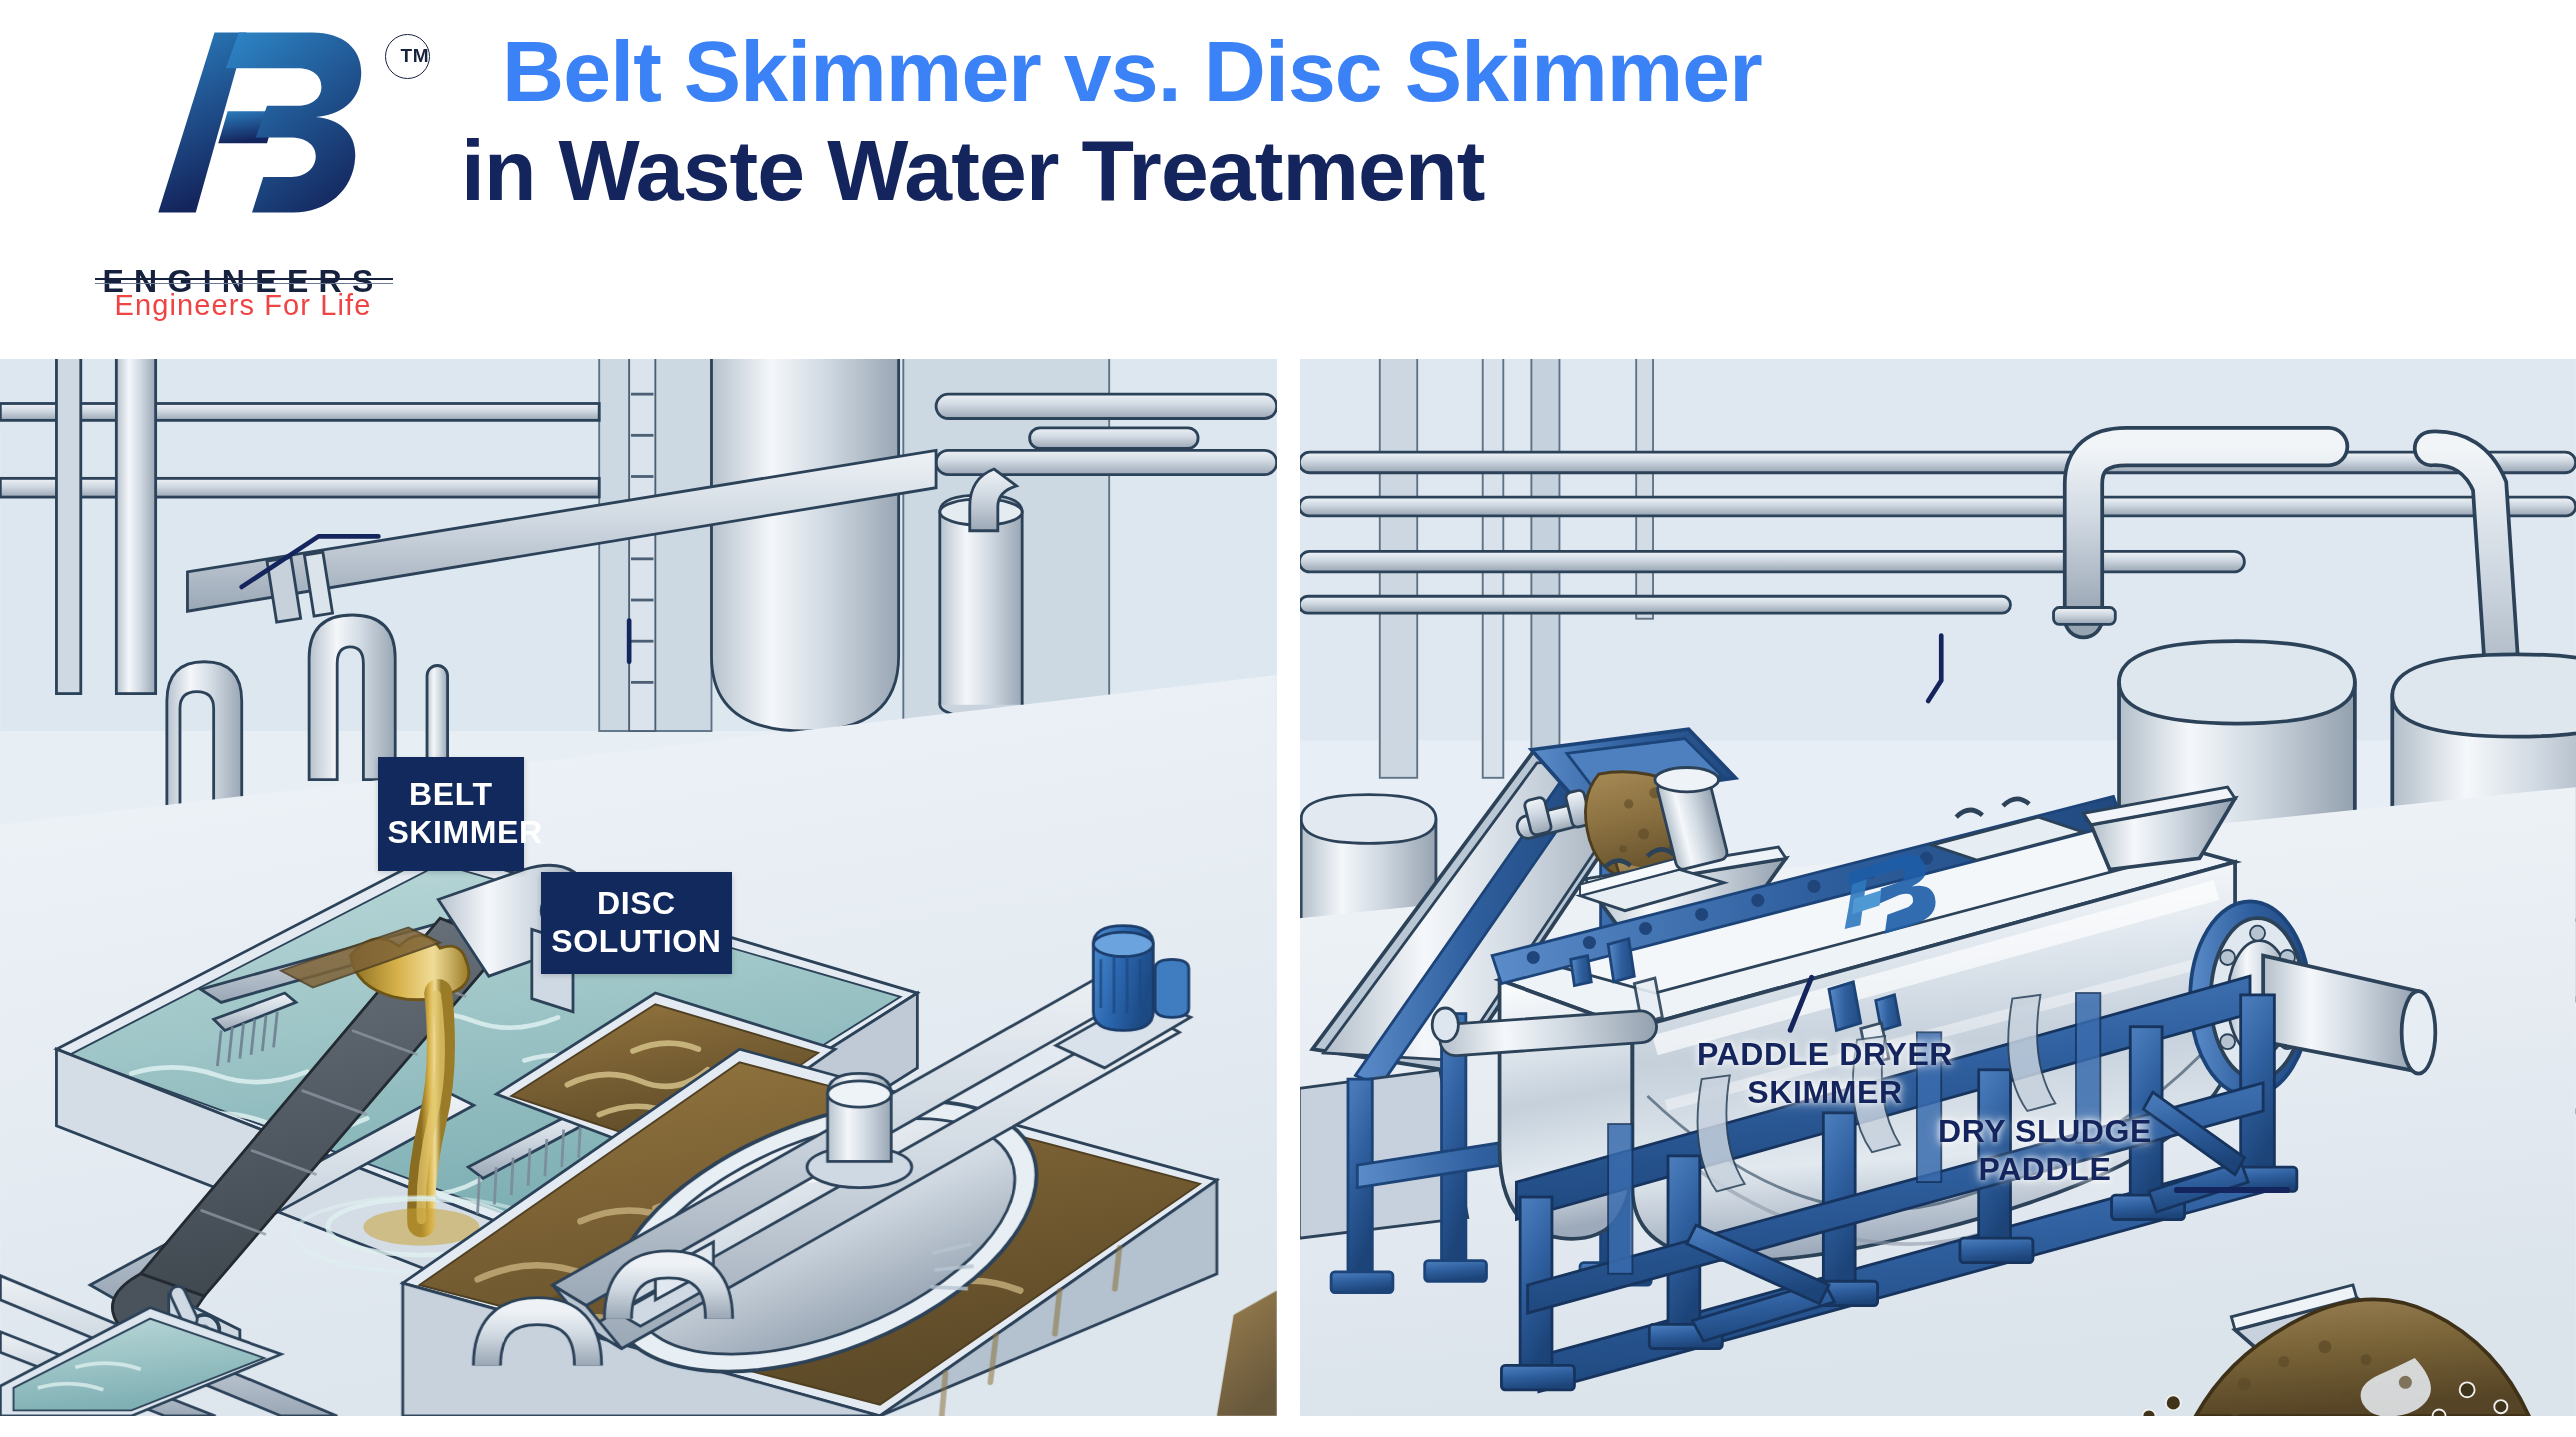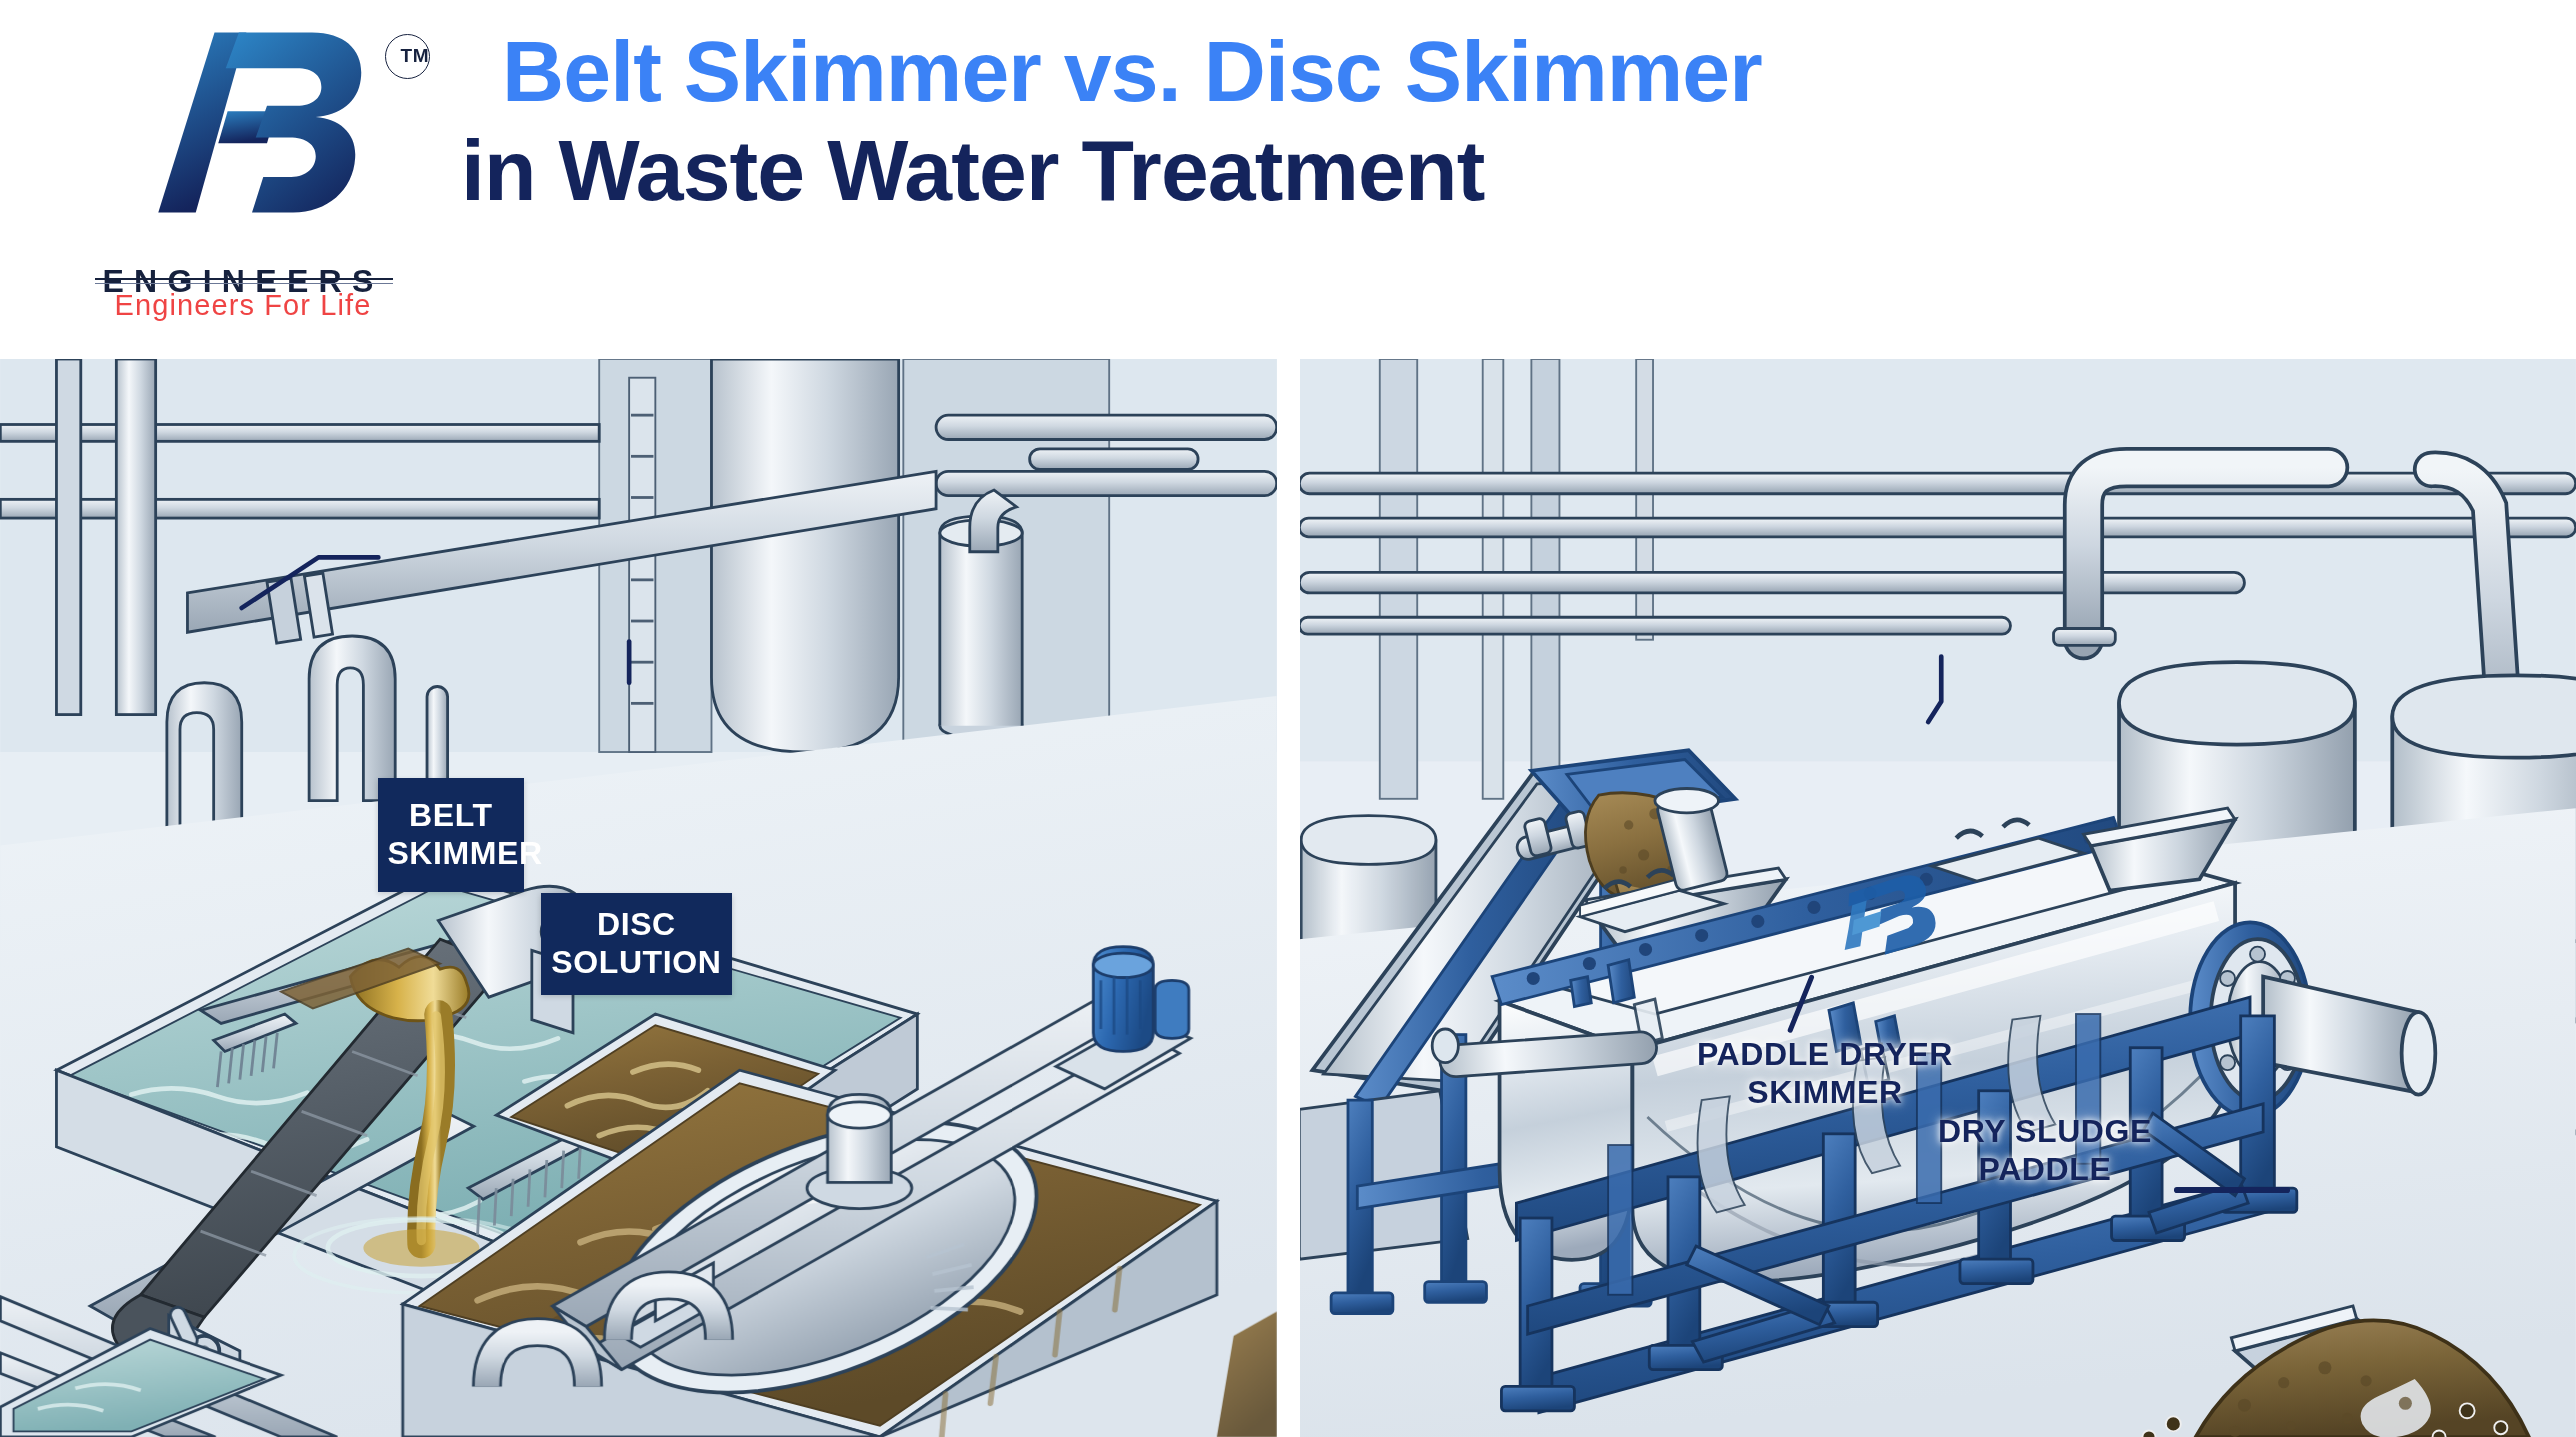--- a/index.html
+++ b/index.html
@@ -17,21 +17,21 @@
   .logo-rule{position:absolute;left:58px;top:270px;width:298px;height:2.8px;background:#16213d;}
   .logo-rule2{position:absolute;left:58px;top:275px;width:298px;height:0.9px;background:#6b7896;}
   .logo-tag{position:absolute;left:56px;top:281px;width:300px;text-align:center;font-size:29px;font-weight:400;
             letter-spacing:1.1px;color:#ef4444;}
 
   #title{position:absolute;left:461px;top:26px;width:1872px;}
   .t-line1{font-size:86px;font-weight:800;color:#3b82f6;line-height:1.06;letter-spacing:-0.9px;white-space:nowrap;margin-left:41px;}
   .t-line2{font-size:86px;font-weight:800;color:#14245c;line-height:1.06;letter-spacing:-0.9px;white-space:nowrap;margin-top:8px;}
 
   
-  .panel{position:absolute;top:359px;height:1078px;overflow:hidden;padding-left:32px;}
+  .panel{position:absolute;top:338px;height:1078px;overflow:hidden;padding-left:32px;}
   #panel-left{left:0;width:1277px;background:linear-gradient(175deg,#dfe8ef 0%,#e9eff4 28%,#eef3f7 60%,#e7edf2 100%);}
   #panel-right{left:1299px;width:1277px;background:linear-gradient(175deg,#dde6ee 0%,#e9eff5 30%,#eff4f8 65%,#e6ecf2 100%);}
   #gap{position:absolute;left:1277px;top:359px;width:22.5px;height:1078px;background:#ffffff;z-index:30;}
 
   svg.art{position:absolute;left:0;top:0;width:1277px;height:1078px;display:block;}
 
   
   .callout{position:absolute;background:#11295c;color:#ffffff;font-weight:800;text-align:center;
            letter-spacing:0.6px;line-height:1.18;z-index:25;box-shadow:0 1.9px 5.6px rgba(0,0,0,.18);}
   #cb-belt{left:378px;top:419px;width:127px;padding:19px 9.4px;font-size:32px;}

